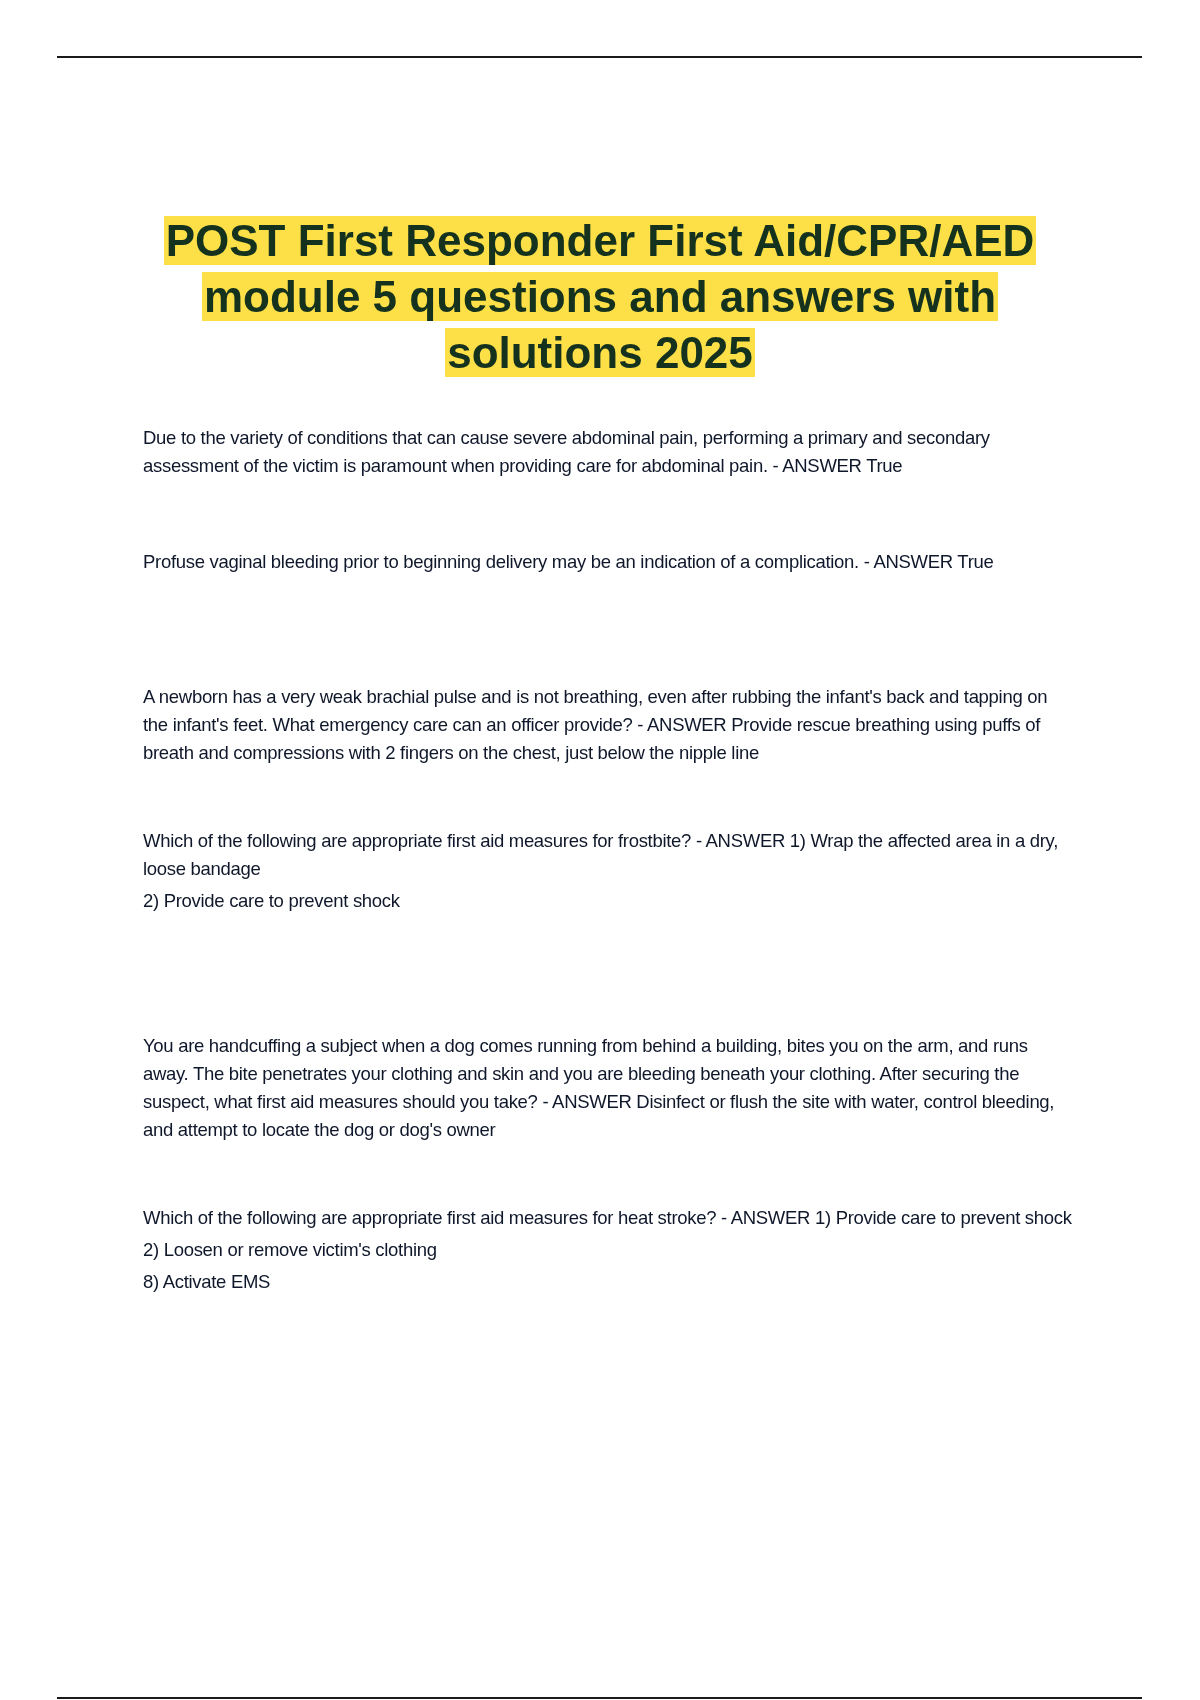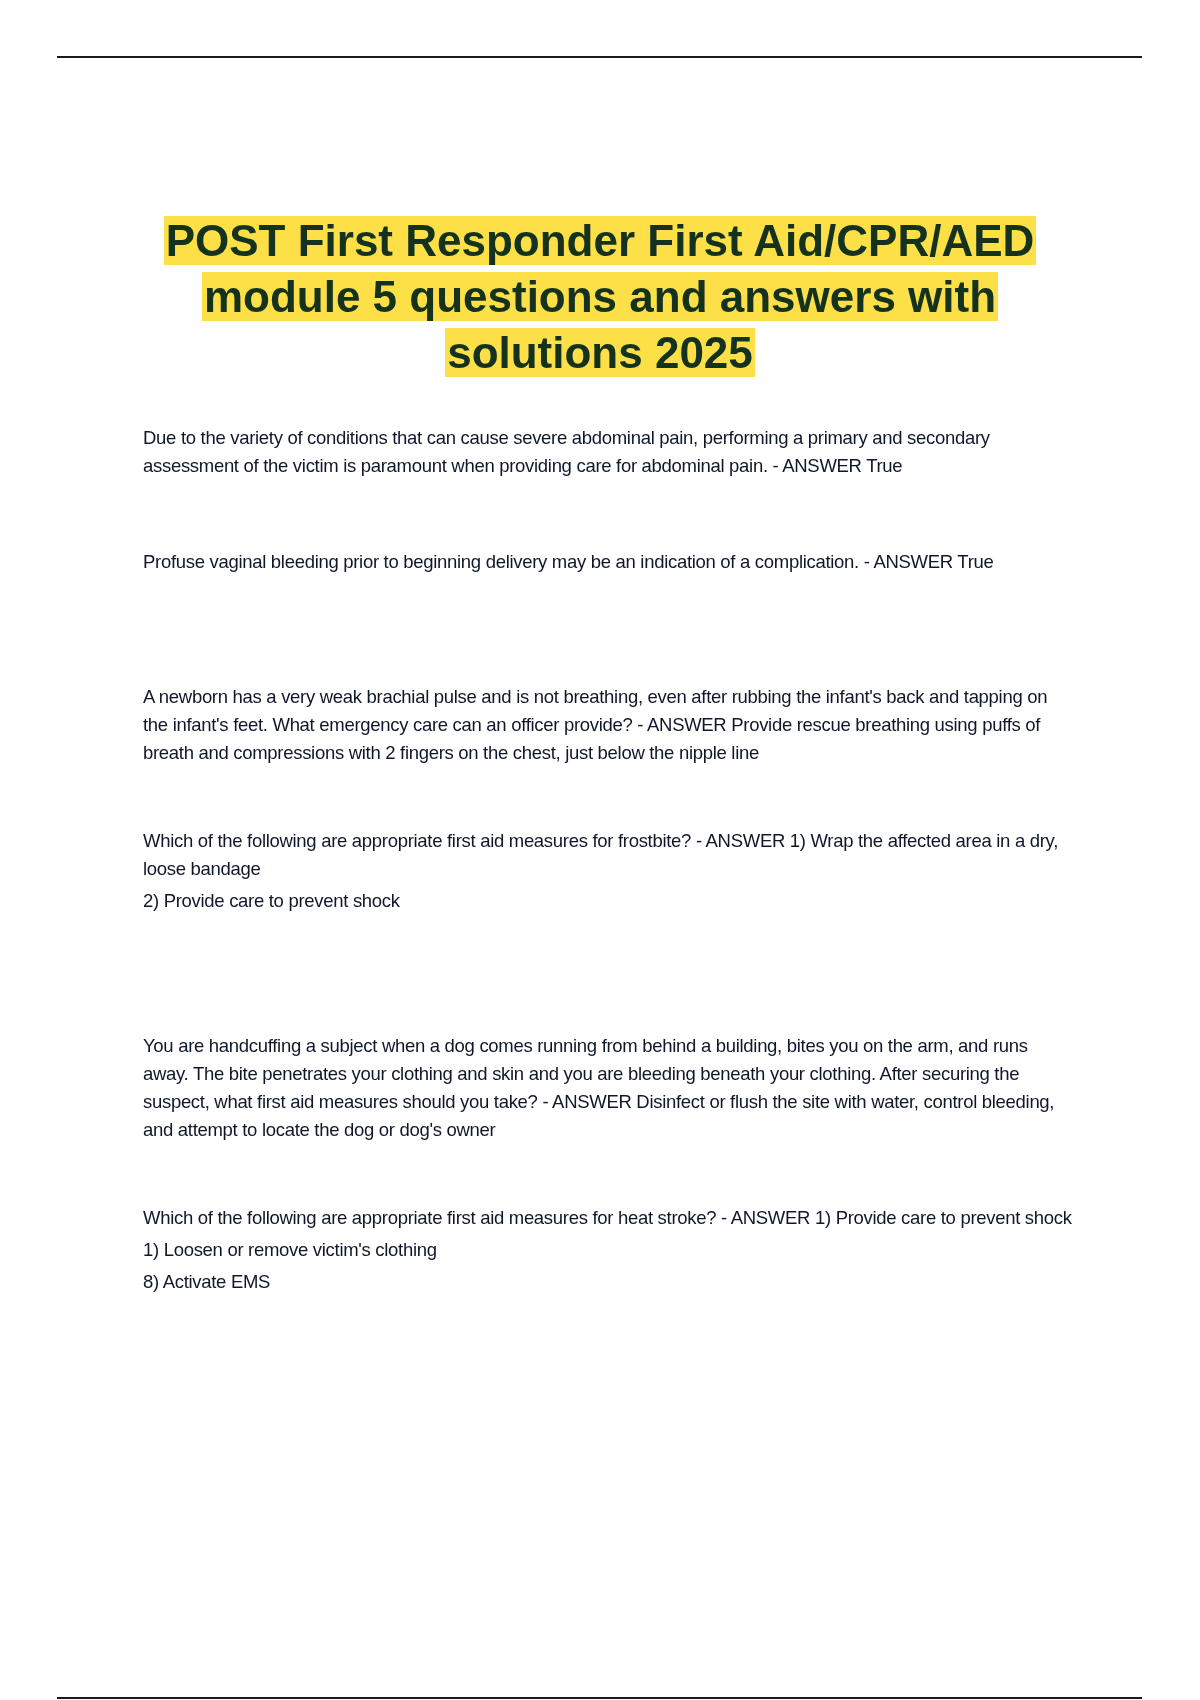--- a/index.html
+++ b/index.html
@@ -93,17 +93,17 @@
   <p>Which of the following are appropriate first aid measures for frostbite? - ANSWER 1) Wrap the affected area in a dry, loose bandage</p>
   <p class="item">2) Provide care to prevent shock</p>
 </div>
 
 <div class="qa" style="top:1032px;">
   <p>You are handcuffing a subject when a dog comes running from behind a building, bites you on the arm, and runs away. The bite penetrates your clothing and skin and you are bleeding beneath your clothing. After securing the suspect, what first aid measures should you take? - ANSWER Disinfect or flush the site with water, control bleeding, and attempt to locate the dog or dog's owner</p>
 </div>
 
 <div class="qa" style="top:1204px;">
   <p>Which of the following are appropriate first aid measures for heat stroke? - ANSWER 1) Provide care to prevent shock</p>
-  <p class="item">1) Loosen or remove victim's clothing</p>
+  <p class="item">2) Loosen or remove victim's clothing</p>
   <p class="item">8) Activate EMS</p>
 </div>
 
 <div class="rule bottom"></div>
 
 </body></html>

